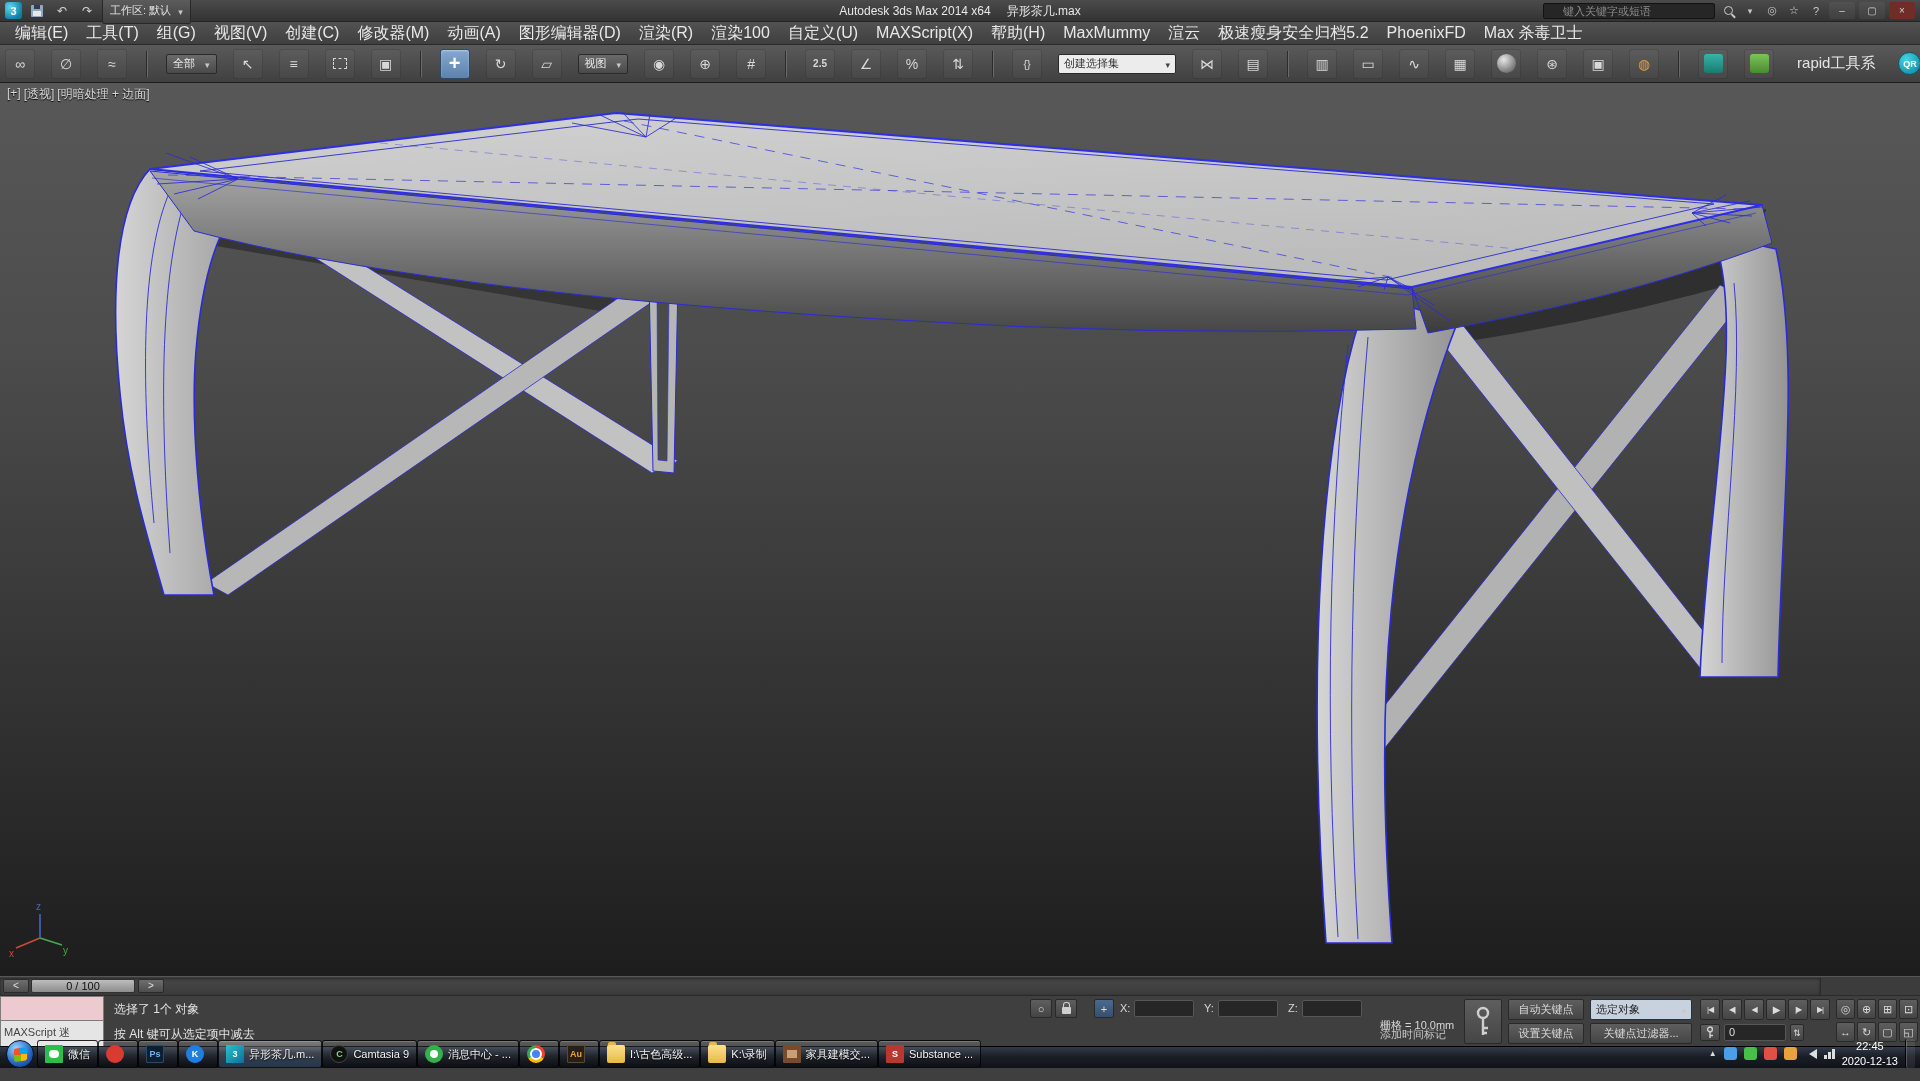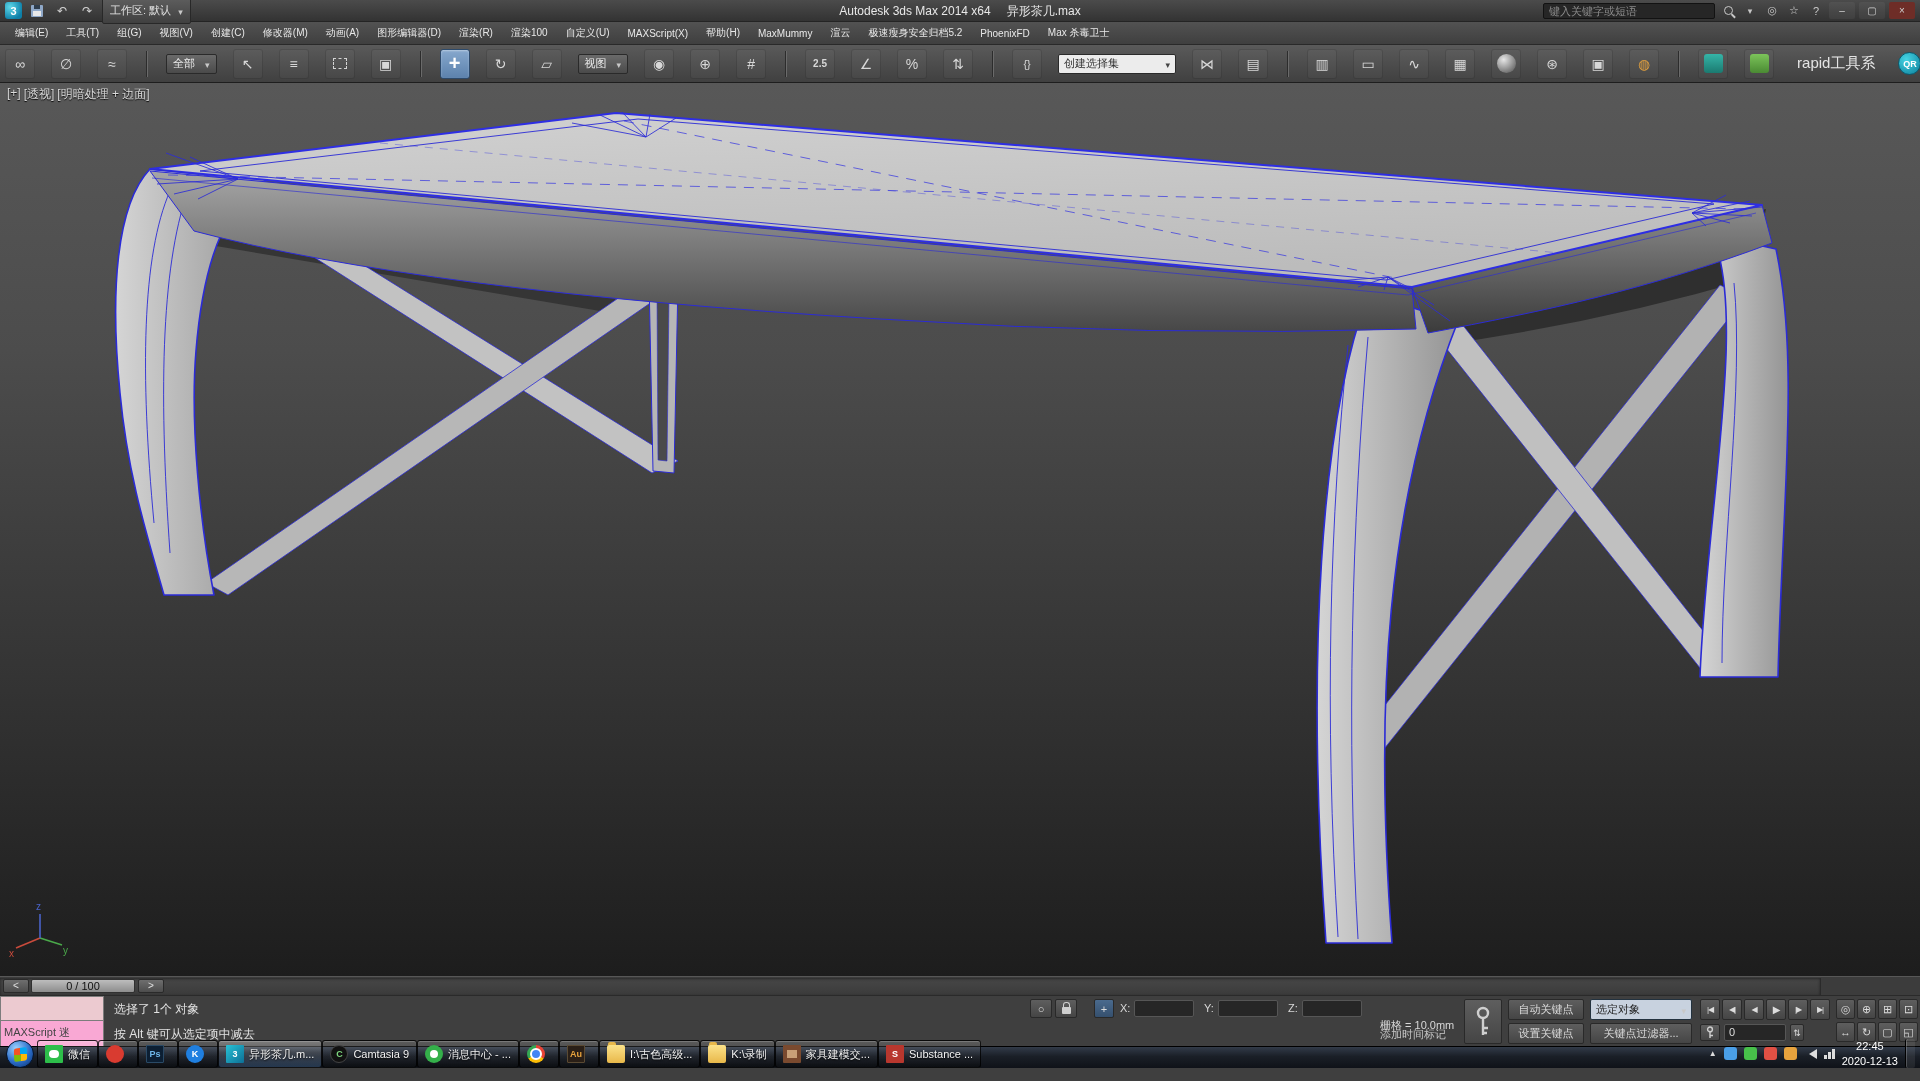--- a/index.html
+++ b/index.html
@@ -20,36 +20,36 @@
   .floppy { width:12px; height:12px; background:#8fa8c8; border-radius:1px; position:relative; }
   .floppy::before { content:""; position:absolute; left:3px; top:0; width:6px; height:4px; background:#2f3d4c; }
   .floppy::after { content:""; position:absolute; left:2px; bottom:1px; width:8px; height:5px; background:#e8e8e8; }
   .workspace { height:17px; background:linear-gradient(#5d5d5d,#404040); border:1px solid #282828;
     border-radius:2px; color:#e0e0e0; font-size:11px; display:flex; align-items:center; gap:7px; padding:12px 7px; }
   .dd-arrow::after { content:"▾"; font-size:9px; color:#c8c8c8; }
   .title-center { position:absolute; left:0; right:0; top:0; height:22px; display:flex; gap:16px;
     align-items:center; justify-content:center; font-size:12px; color:#e8e8e8; pointer-events:none; }
   .info-right { margin-left:auto; display:flex; align-items:center; gap:4px; }
   .search-box { width:172px; height:16px; background:#262626; border:1px solid #121212; border-radius:2px;
-    color:#ddd; font-size:11px; padding:0 5px; outline:none; font-family:"Liberation Sans",sans-serif; }
+    color:#ddd; font-size:11px; padding:0 19px; outline:none; font-family:"Liberation Sans",sans-serif; }
   .search-box::placeholder { color:#8b8b8b; }
   .info-icon { width:18px; height:18px; color:#c9c9c9; font-size:11px; display:flex; align-items:center; justify-content:center; }
   .mag { width:9px; height:9px; border:1.5px solid #c9c9c9; border-radius:50%; position:relative; }
   .mag::after { content:""; position:absolute; width:5px; height:1.5px; background:#c9c9c9; transform:rotate(45deg); right:-4px; bottom:-2px; }
   .g-star::before { content:"☆"; } .g-comm::before { content:"◎"; }
   .win-btn { width:26px; height:17px; border-radius:2px; color:#cfcfcf; font-size:10px;
     display:flex; align-items:center; justify-content:center; background:rgba(255,255,255,.05); }
   .g-min::before { content:"–"; } .g-maxw::before { content:"▢"; } .g-close::before { content:"×"; }
   .win-close { background:#6e2d27; }
 
   
   .menubar { position:absolute; top:22px; left:0; right:0; height:23px;
     background:linear-gradient(#525252,#3f3f3f); border-bottom:1px solid #292929;
     display:flex; align-items:stretch; padding-left:6px; z-index:39; }
-  .menu-item { padding:8px 9px; font-size:10px; color:#e8e8e8; display:flex; align-items:center; white-space:nowrap; }
+  .menu-item { padding:8px 9px; font-size:16px; color:#e8e8e8; display:flex; align-items:center; white-space:nowrap; }
 
   
   .toolbar { position:absolute; top:45px; left:0; right:0; height:38px;
     background:linear-gradient(#5a5a5a,#404040); border-bottom:1px solid #1e1e1e;
     display:flex; align-items:center; gap:16px; padding:0 5px; z-index:38; }
   .tbtn { width:30px; height:30px; border-radius:3px; display:flex; align-items:center; justify-content:center;
     color:#d8d8d8; font-size:14px; flex:0 0 auto; background:rgba(255,255,255,.03); border:1px solid rgba(0,0,0,.15); }
   .tbtn.active { background:linear-gradient(#86a8cd,#5c82ad); border:1px solid #2d4a6b; color:#fff;
     box-shadow:inset 0 1px 2px rgba(255,255,255,.4); }
   .tsep { width:1px; height:26px; background:#2c2c2c; box-shadow:1px 0 0 #6a6a6a; margin:0 3px; flex:0 0 auto; }
@@ -98,21 +98,21 @@
     border:1px solid #2a2a2a; border-radius:2px; color:#e0e0e0; font-size:10px; line-height:12px; text-align:center; }
   .tl-handle { position:absolute; left:31px; top:2px; width:104px; height:14px;
     background:linear-gradient(#bdbdbd,#8d8d8d); border:1px solid #303030; border-radius:2px;
     color:#111; font-size:11px; line-height:13px; text-align:center; }
 
   
   .statusbar { position:absolute; top:995px; left:0; right:0; height:51px; background:#3f3f3f;
     border-top:1px solid #2a2a2a; font-size:12px; color:#e2e2e2; z-index:30; }
   .statusbar .abs { position:absolute; }
   .ms-macro { left:0; top:0; width:104px; height:25px; background:#eccad0; border:1px solid #7c7c7c; }
-  .ms-listener { left:0; top:25px; width:104px; height:26px; background:#f9a8d4; border:1px solid #7c7c7c;
+  .ms-listener { left:0; top:25px; width:104px; height:26px; background:#e5e5e5; border:1px solid #7c7c7c;
     border-top:none; color:#444; font-size:11px; padding:4px 3px 8px; white-space:nowrap; overflow:hidden; }
   .sb-btn { height:19px; background:linear-gradient(#5e5e5e,#454545); border:1px solid #292929; border-radius:2px;
     color:#dcdcdc; font-size:11px; display:flex; align-items:center; justify-content:center; }
   .sb-field { height:17px; background:#262626; border:1px solid #565656; border-radius:2px; color:#ddd;
     font-size:11px; padding:0 4px; line-height:15px; }
   .sb-label { font-size:11px; color:#d8d8d8; }
   .lockshape { width:9px; height:7px; background:#cfcfcf; border-radius:1px; position:relative; margin-top:4px; }
   .lockshape::before { content:""; position:absolute; top:-5px; left:1px; width:5px; height:5px;
     border:1.5px solid #cfcfcf; border-bottom:none; border-radius:3px 3px 0 0; }
   .sel-combo { background:#c8d2df !important; color:#1d1d1d !important; border:1px solid #23323f !important; }

